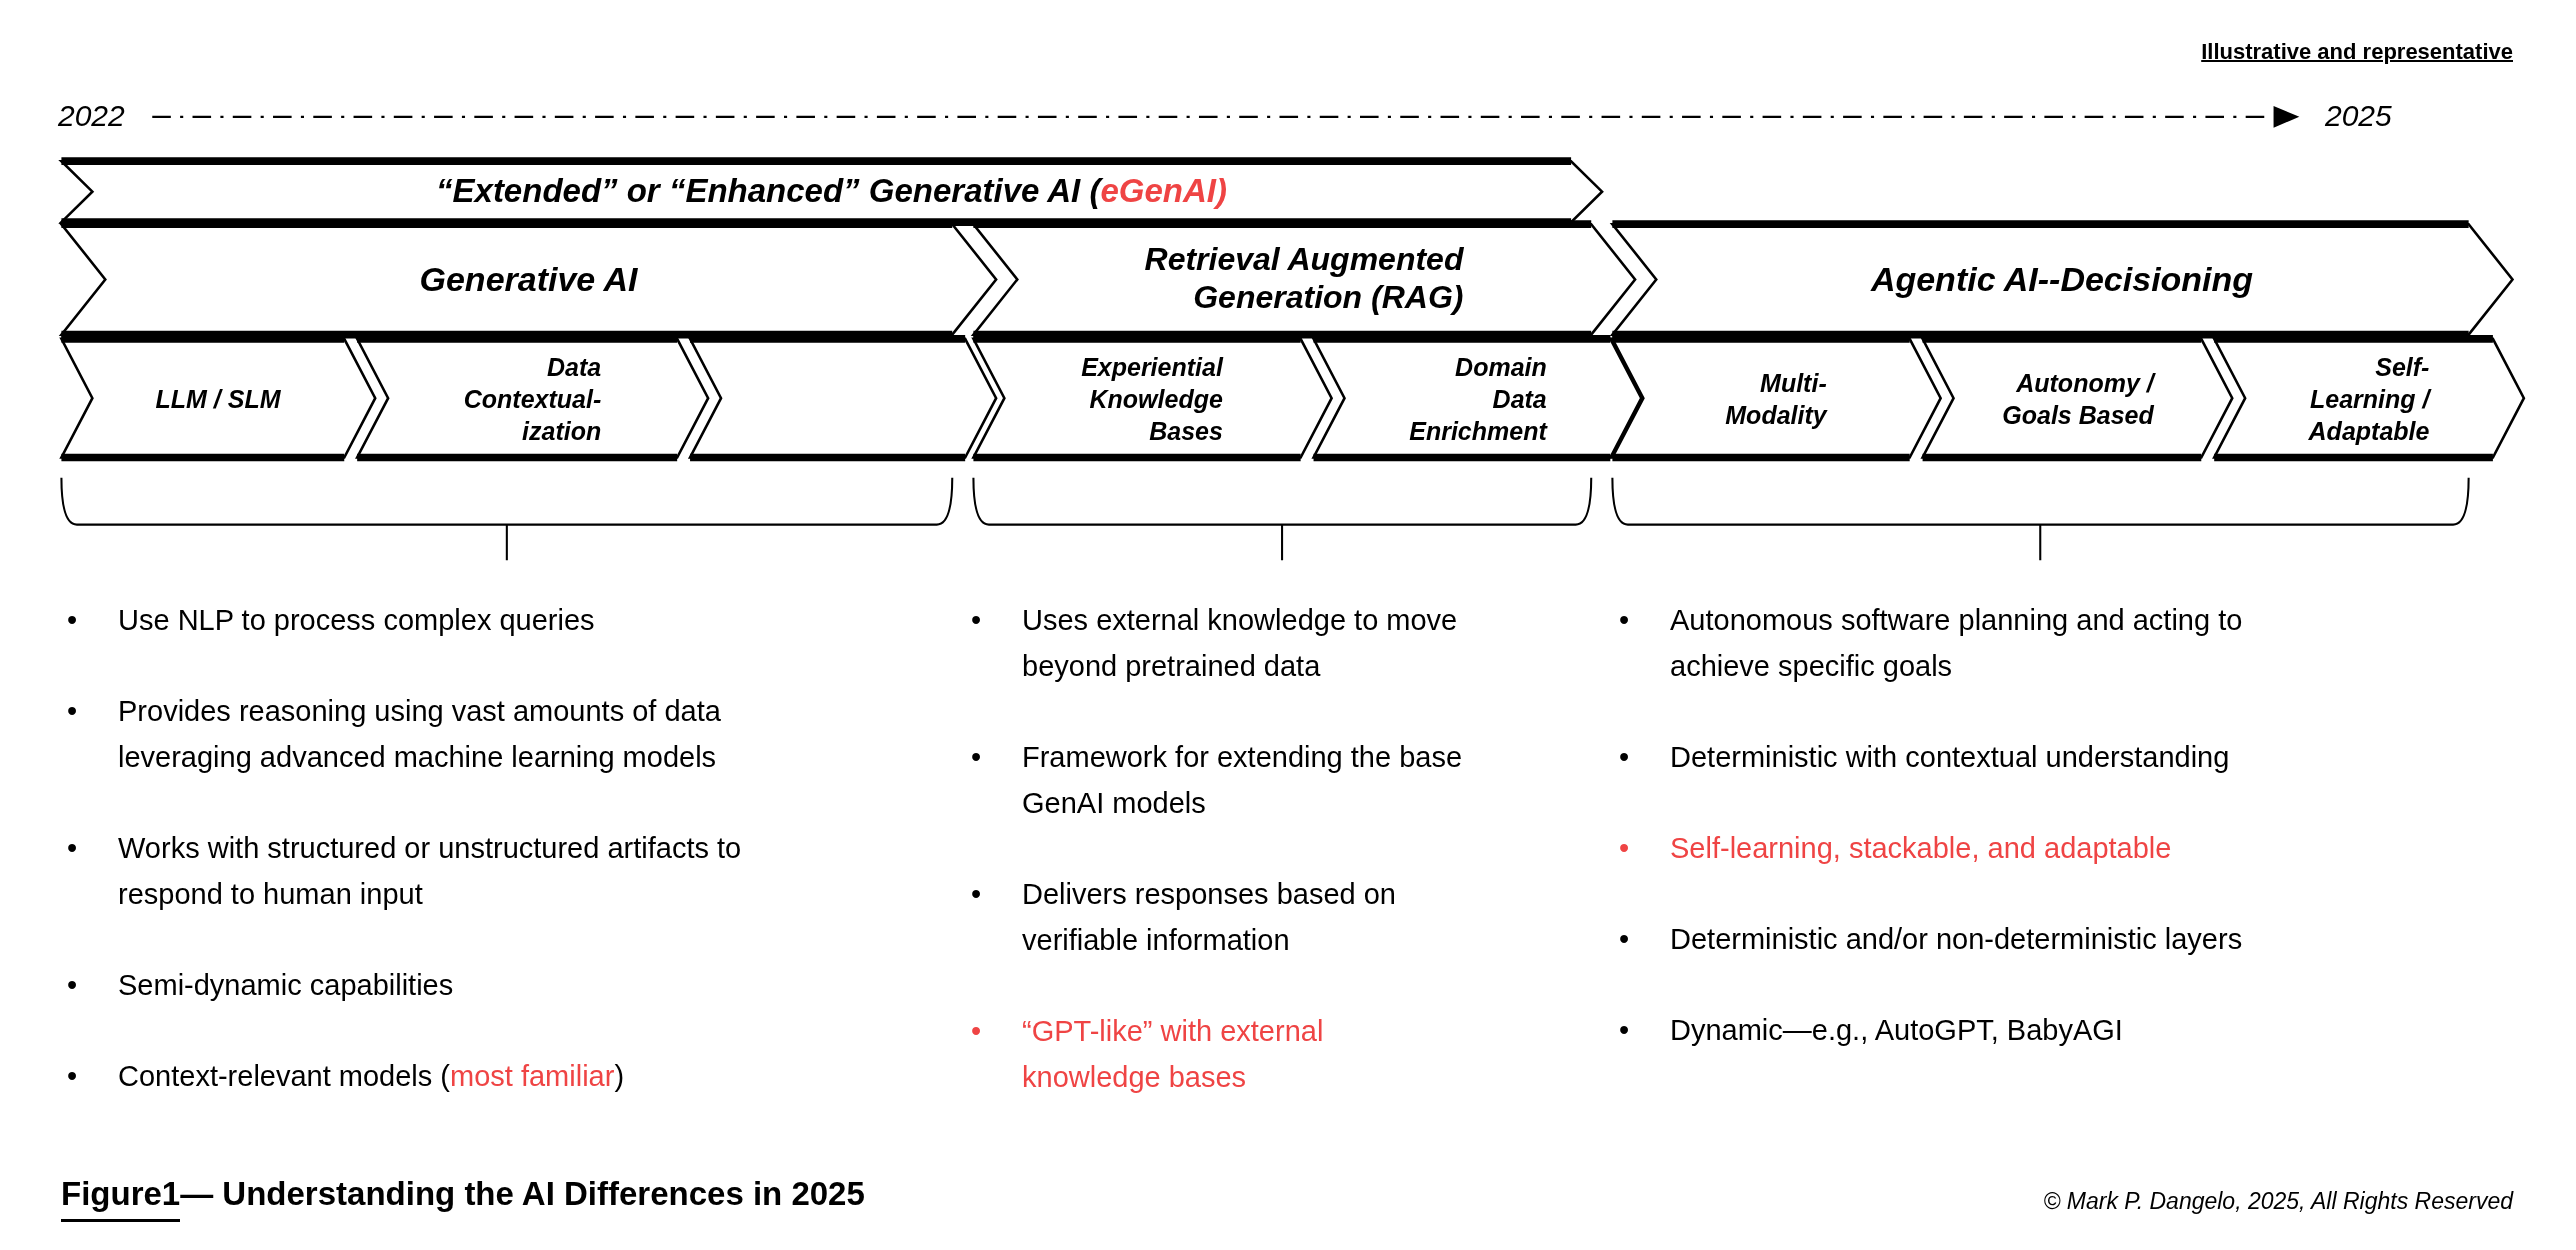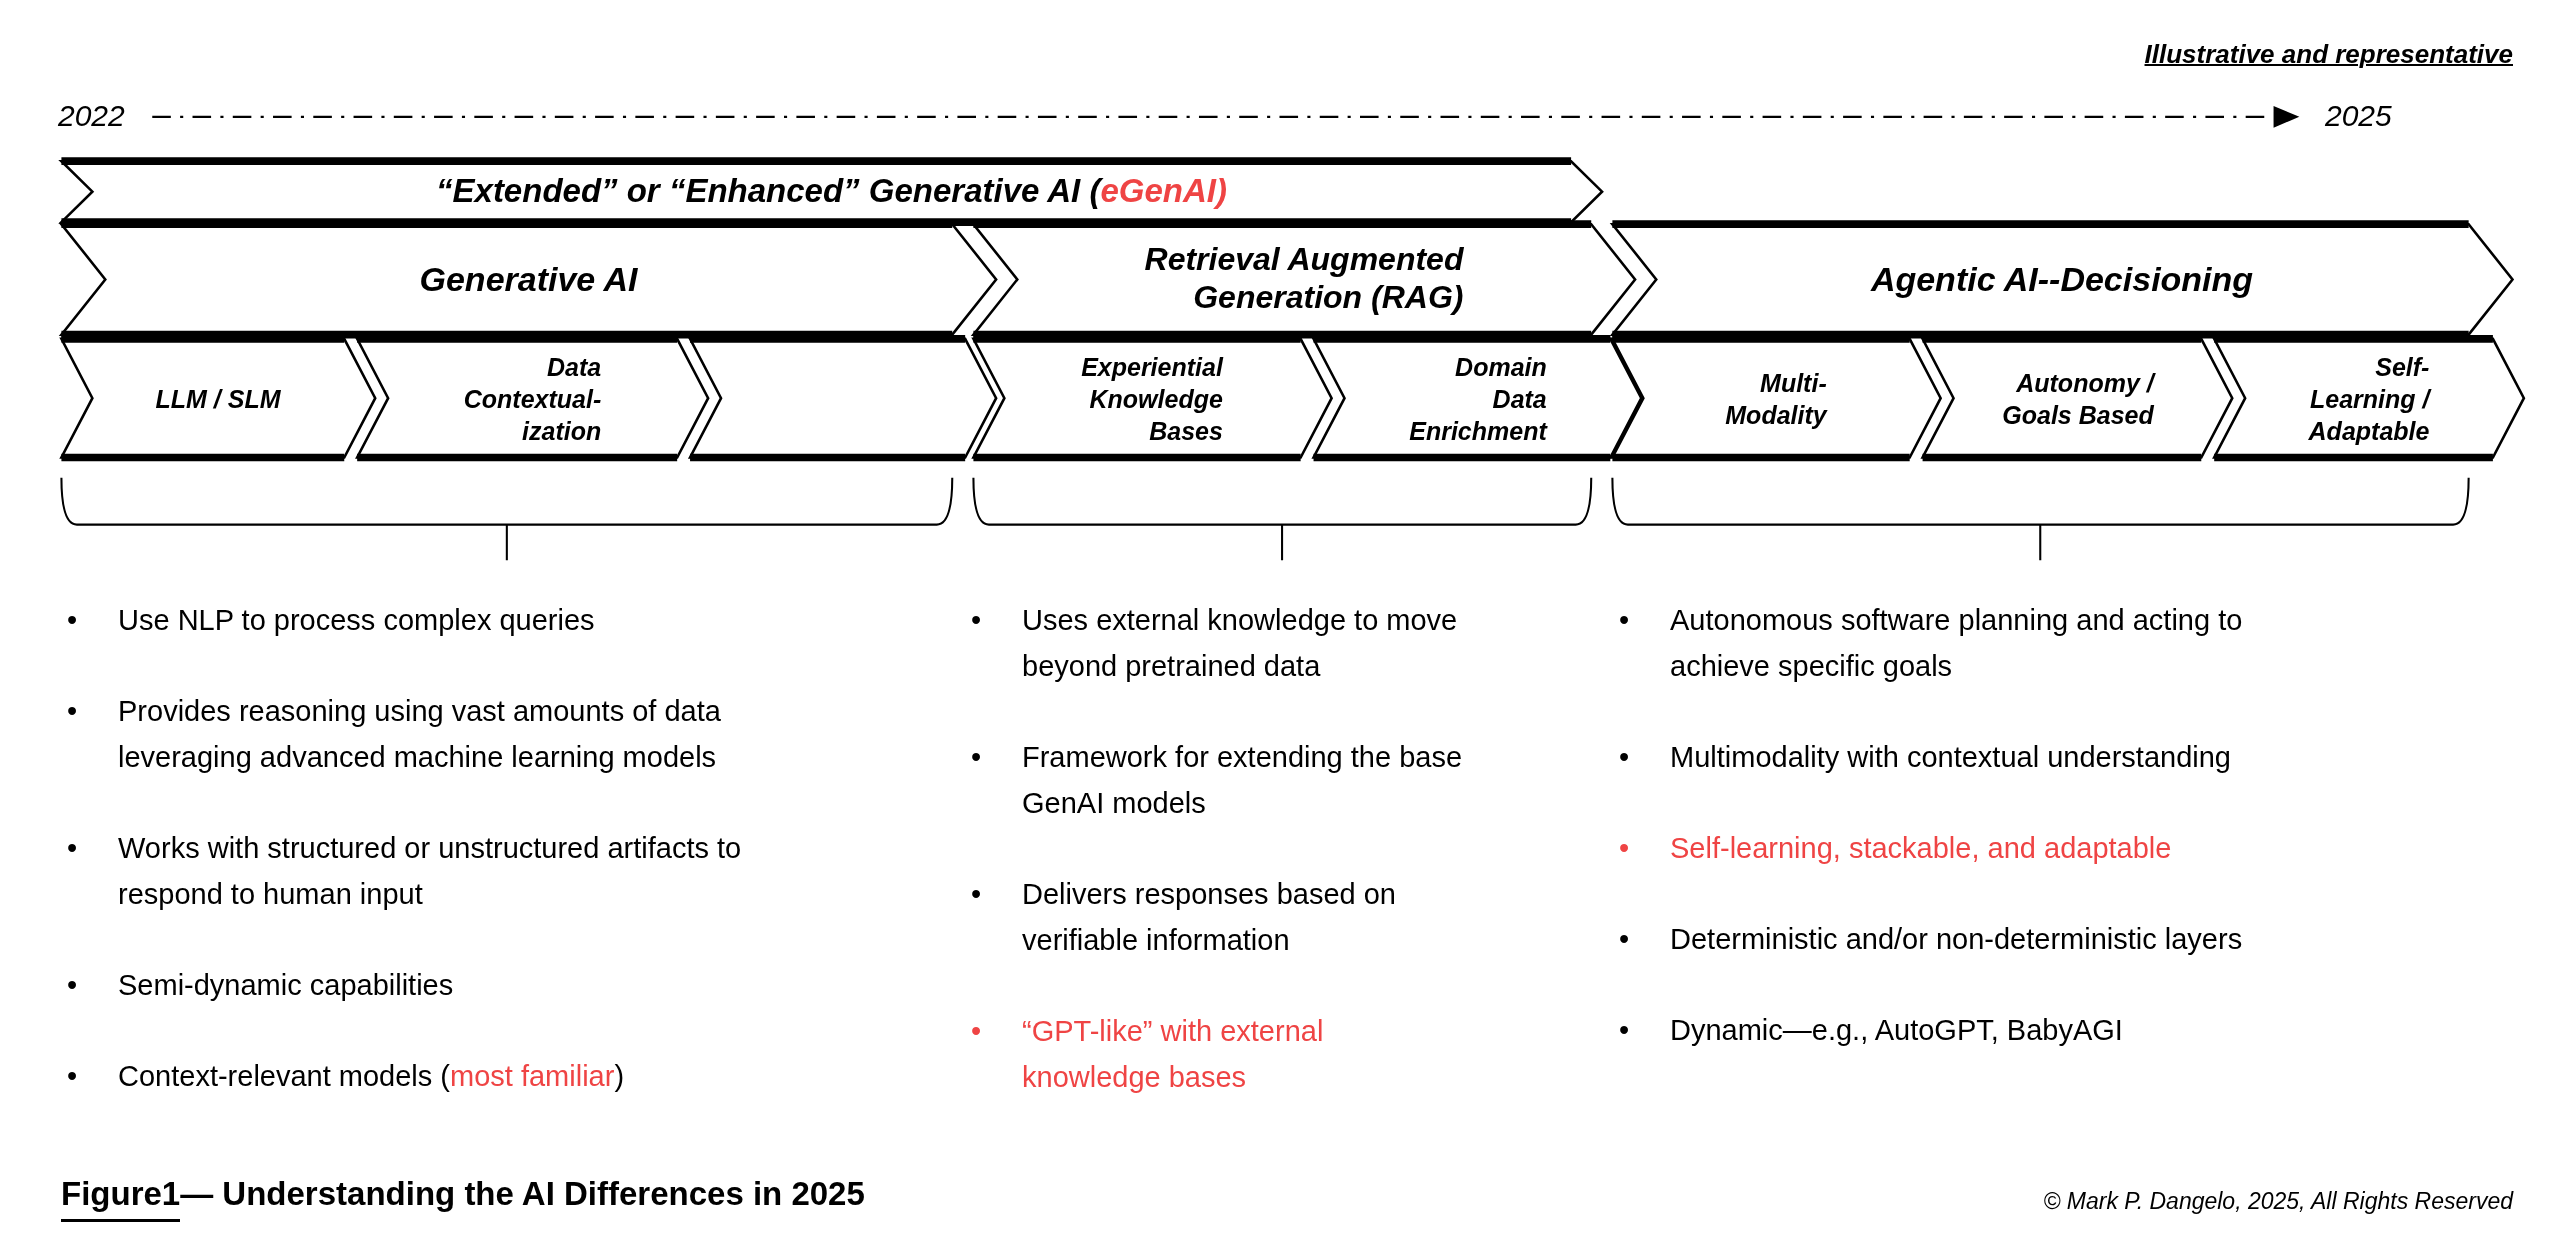--- a/index.html
+++ b/index.html
@@ -23,21 +23,21 @@
     position:absolute;display:flex;align-items:center;justify-content:center;
     text-align:right;font-style:italic;font-weight:bold;
     white-space:pre-line;line-height:1.18;
   }
   .stage-label{font-size:34px;}
   .banner-label{font-size:33px;}
   .sub-label{font-size:25px;line-height:32px;}
 
   .yearlabel{font-style:italic;font-size:30px;}
   .note{
-    font-style:italic;font-weight:bold;font-size:26px;
+    font-weight:bold;font-size:22px;
     text-decoration:underline;text-decoration-thickness:1.5px;
   }
   .col{position:absolute;top:597px;}
   .bullet{display:flex;font-size:29px;line-height:46px;margin-bottom:45px;}
   .dot{width:51px;flex:none;}
   .btext{white-space:pre-line;}
   .red{color:#ef4444;}
   .caption{position:absolute;left:61px;top:1175px;font-size:33px;font-weight:bold;}
   .caption .fig{border-bottom:3.6px solid #000;padding-bottom:7px;}
   .copyright{position:absolute;right:63px;top:1188px;font-style:italic;font-size:23px;}
@@ -174,21 +174,21 @@
   </div>
 
   <div class="col" style="left:1619px;width:919px;">
     <div class="bullet">
       <span class="dot">•</span>
       <span class="btext">Autonomous software planning and acting to
 achieve specific goals</span>
     </div>
     <div class="bullet">
       <span class="dot">•</span>
-      <span class="btext">Multimodality with contextual understanding</span>
+      <span class="btext">Deterministic with contextual understanding</span>
     </div>
     <div class="bullet red">
       <span class="dot">•</span>
       <span class="btext">Self-learning, stackable, and adaptable</span>
     </div>
     <div class="bullet">
       <span class="dot">•</span>
       <span class="btext">Deterministic and/or non-deterministic layers</span>
     </div>
     <div class="bullet">

